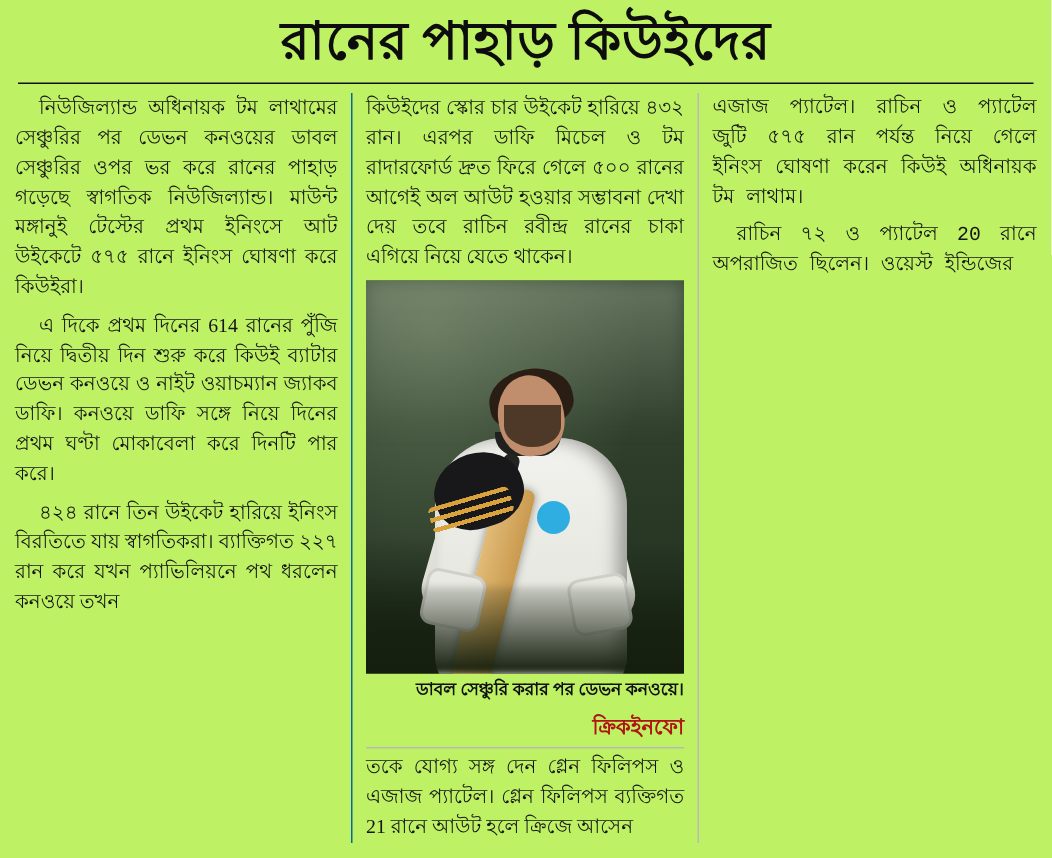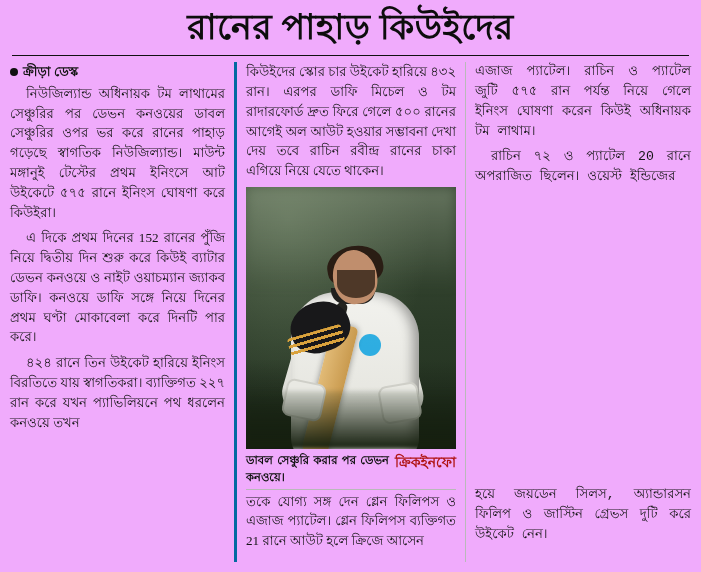--- a/index.html
+++ b/index.html
@@ -7,21 +7,21 @@
     padding: 0;
     background: #ffffff;
   }
   body {
     font-family: "Liberation Sans", sans-serif;
   }
   .page {
     position: relative;
     width: 701px;
     height: 572px;
-    background: #f0abfc;
+    background: #bef264;
     overflow: hidden;
     box-sizing: border-box;
     padding: 6px 10px 0 10px;
   }
 
   
   .headline {
     text-align: center;
     font-family: "Liberation Serif", serif;
     font-weight: bold;
@@ -47,21 +47,21 @@
     position: relative;
     box-sizing: border-box;
     font-family: "Liberation Serif", serif;
     font-size: 13.2px;
     line-height: 1.5;
     color: #151515;
     text-align: justify;
     text-justify: inter-word;
   }
   .col1 { width: 224px; padding-right: 9px; }
-  .col2 { width: 232px; padding: 0 9px; border-left: 3px solid #0369a1; border-right: 1px solid #b9b9b9;}
+  .col2 { width: 232px; padding: 0 9px; border-left: 1px solid #0369a1; border-right: 1px solid #b9b9b9;}
   .col3 { width: 225px; padding-left: 9px; font-family: Liberation Mono, monospace; }
 
   .byline {
     font-weight: bold;
     font-size: 13px;
     margin-bottom: 2px;
     display: flex;
     align-items: center;
     gap: 5px;
   }
@@ -248,49 +248,46 @@
   }
   .grass-blur {
     position: absolute;
     left: 0; right: 0; bottom: 0; height: 22%;
     background: linear-gradient(to top, #16200f, rgba(30,45,24,0.15));
     filter: blur(2px);
   }
 
   .caption {
     display: flex;
-    align-items: flex-start;
+    align-items: flex-end;
     gap: 6px;
     padding: 3px 0 2px 0;
     font-family: "Liberation Serif", serif;
     font-size: 11.5px;
     border-bottom: 1px solid #b9b9b9;
+    flex-direction: column;
   }
   .caption .cap-text { font-weight: bold; color: #111; }
   .caption .cap-credit { margin-left: auto; font-weight: bold; color: #b01515; font-size: 14px; }
 
   .after-photo { margin-top: 5px; }
 </style>
 </head>
 <body>
 
 <div class="page">
 
   <div class="headline">রানের পাহাড় কিউইদের</div>
   <hr class="rule">
 
   <div class="cols">
 
     <div class="col col1">
-      <div class="byline">
-        <span class="dot"></span>
-        <span>ক্রীড়া ডেস্ক</span>
-      </div>
       <p class="para">নিউজিল্যান্ড অধিনায়ক টম লাথামের সেঞ্চুরির পর ডেভন কনওয়ের ডাবল সেঞ্চুরির ওপর ভর করে রানের পাহাড় গড়েছে স্বাগতিক নিউজিল্যান্ড। মাউন্ট মঙ্গানুই টেস্টের প্রথম ইনিংসে আট উইকেটে ৫৭৫ রানে ইনিংস ঘোষণা করে কিউইরা।</p>
-      <p class="para">এ দিকে প্রথম দিনের 152 রানের পুঁজি নিয়ে দ্বিতীয় দিন শুরু করে কিউই ব্যাটার ডেভন কনওয়ে ও নাইট ওয়াচম্যান জ্যাকব ডাফি। কনওয়ে ডাফি সঙ্গে নিয়ে দিনের প্রথম ঘণ্টা মোকাবেলা করে দিনটি পার করে।</p>
+      <p class="para">এ দিকে প্রথম দিনের 614 রানের পুঁজি নিয়ে দ্বিতীয় দিন শুরু করে কিউই ব্যাটার ডেভন কনওয়ে ও নাইট ওয়াচম্যান জ্যাকব ডাফি। কনওয়ে ডাফি সঙ্গে নিয়ে দিনের প্রথম ঘণ্টা মোকাবেলা করে দিনটি পার করে।</p>
       <p class="para">৪২৪ রানে তিন উইকেট হারিয়ে ইনিংস বিরতিতে যায় স্বাগতিকরা। ব্যাক্তিগত ২২৭ রান করে যখন প্যাভিলিয়নে পথ ধরলেন কনওয়ে তখন</p>
     </div>
 
     <div class="col col2">
       <p class="para noind">কিউইদের স্কোর চার উইকেট হারিয়ে ৪৩২ রান। এরপর ডাফি মিচেল ও টম রাদারফোর্ড দ্রুত ফিরে গেলে ৫০০ রানের আগেই অল আউট হওয়ার সম্ভাবনা দেখা দেয় তবে রাচিন রবীন্দ্র রানের চাকা এগিয়ে নিয়ে যেতে থাকেন।</p>
 
       <div class="photo-wrap">
         <div class="photo">
           <div class="bg"></div>
           <div class="bg2"></div>
@@ -319,17 +316,16 @@
         </div>
       </div>
 
       <p class="para noind after-photo">তকে যোগ্য সঙ্গ দেন গ্লেন ফিলিপস ও এজাজ প্যাটেল। গ্লেন ফিলিপস ব্যক্তিগত 21 রানে আউট হলে ক্রিজে আসেন</p>
     </div>
 
     <div class="col col3">
       <p class="para noind">এজাজ প্যাটেল। রাচিন ও প্যাটেল জুটি ৫৭৫ রান পর্যন্ত নিয়ে গেলে ইনিংস ঘোষণা করেন কিউই অধিনায়ক টম লাথাম।</p>
       <p class="para">রাচিন ৭২ ও প্যাটেল 20 রানে অপরাজিত ছিলেন। ওয়েস্ট ইন্ডিজের</p>
       <div style="height:292px"></div>
-      <p class="para noind">হয়ে জয়ডেন সিলস, অ্যান্ডারসন ফিলিপ ও জাস্টিন গ্রেভস দুটি করে উইকেট নেন।</p>
     </div>
 
   </div>
 </div>
 
 </body></html>

